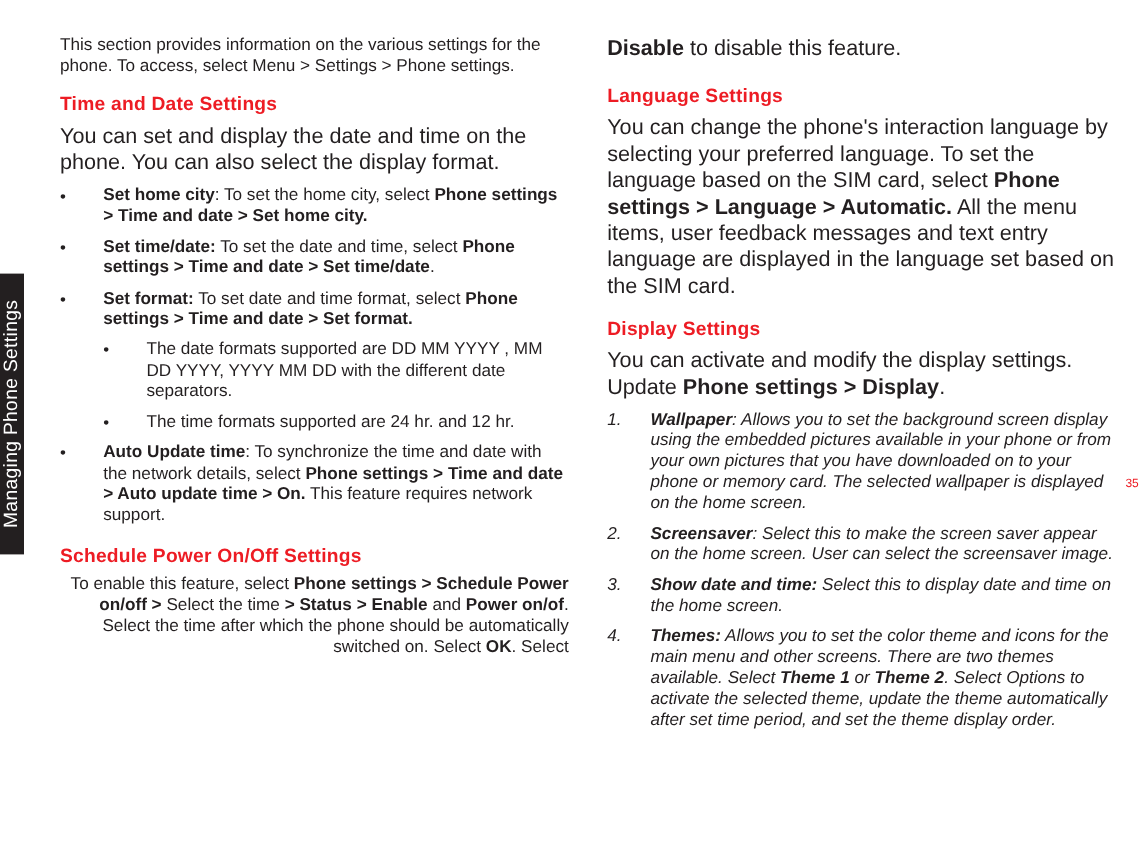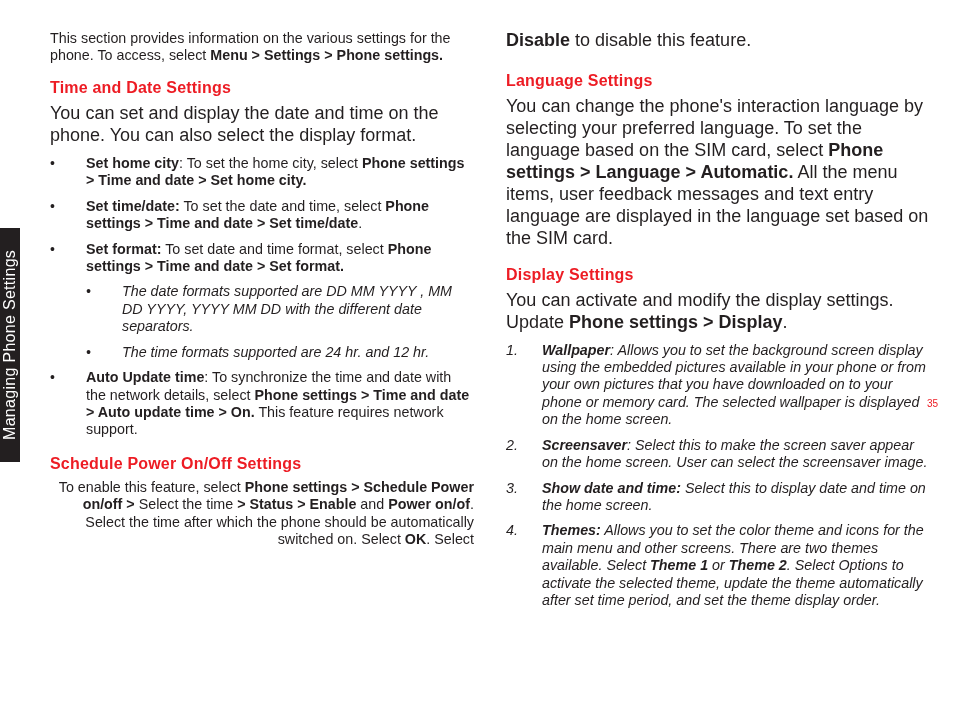--- a/index.html
+++ b/index.html
@@ -43,21 +43,21 @@
     }
     .col {
       flex: 1;
       min-width: 0;
     }
     .intro {
       font-size: 14.3px;
       line-height: 1.22;
       margin-bottom: 14px;
     }
-    .intro .b { font-weight: bold; }
+    .intro .b { font-weight: normal; }
     .section-heading {
       font-family: "Arial Narrow", Arial, sans-serif;
       font-stretch: condensed;
       color: #ed1c24;
       font-size: 16px;
       letter-spacing: 0.2px;
       margin-bottom: 6px;
     }
     .body-text {
       font-size: 18px;
@@ -91,21 +91,20 @@
     ul.level2 {
       list-style: none;
       margin-top: 8px;
     }
     ul.level2 > li {
       position: relative;
       padding-left: 36px;
       font-size: 14.3px;
       line-height: 1.22;
       margin-bottom: 8px;
-      font-style: italic;
     }
     ul.level2 > li::before {
       content: "•";
       position: absolute;
       left: 0;
       top: 0;
       font-size: 14px;
     }
     ol.numlist {
       list-style: none;
@@ -121,21 +120,21 @@
       font-style: italic;
     }
     ol.numlist > li::before {
       content: counter(item) ".";
       position: absolute;
       left: 0;
       top: 0;
     }
     .page-number {
       position: absolute;
-      right: 16px;
+      right: 5px;
       top: 398px;
       color: #ed1c24;
       font-size: 10px;
       font-family: "Arial Narrow", Arial, sans-serif;
       font-stretch: condensed;
     }
     .section-block { margin-bottom: 16px; }
   </style>
 </head>
 <body>

